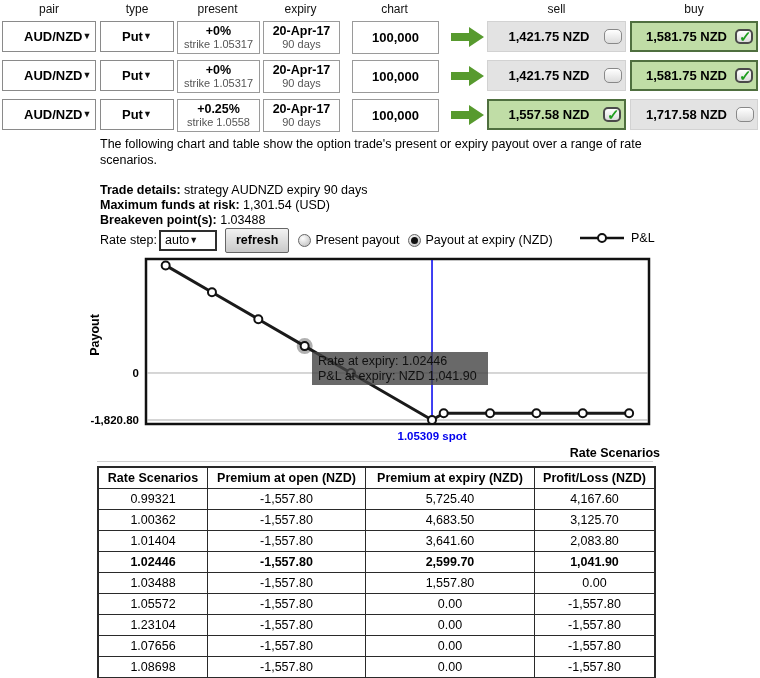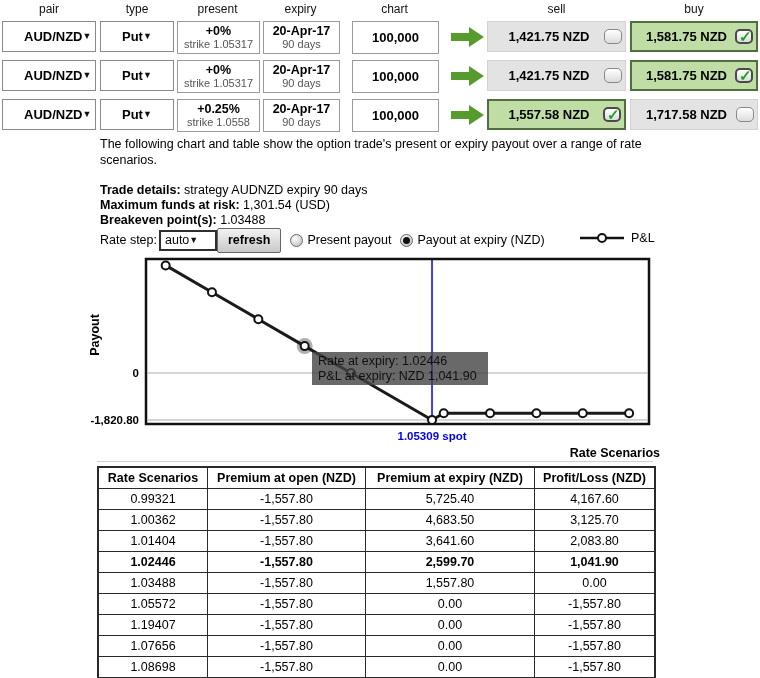--- a/index.html
+++ b/index.html
@@ -29,21 +29,21 @@
     font-weight:bold;font-size:15px;}
   
   .desc{position:absolute;left:100px;top:137px;width:572px;font-size:12.5px;line-height:15.5px;}
   .trade-details{position:absolute;left:100px;top:183px;font-size:12.5px;line-height:15px;}
   .trade-details b{font-weight:bold;}
   
   .controls{position:absolute;left:100px;top:228px;height:24px;display:flex;align-items:center;font-size:12.5px;}
   .pips-select{display:inline-flex;align-items:center;
     width:58px;height:21px;border:2px solid #2e2e2e;background:#fff;box-sizing:border-box;
     padding:0 4px;margin-left:2px;font-size:12.5px;}
-  .refresh-btn{height:23px;margin-left:0;padding:0 10px;border:1px solid #666;border-radius:2px;
+  .refresh-btn{height:23px;margin-left:8px;padding:0 10px;border:1px solid #666;border-radius:2px;
     background:linear-gradient(#f2f2f2,#c9c9c9);font-weight:bold;font-size:12.5px;
     display:inline-flex;align-items:center;}
   .radio-group{display:inline-flex;align-items:center;margin-left:9px;}
   .radio{width:13px;height:13px;border-radius:50%;border:1px solid #666;box-sizing:border-box;
     background:radial-gradient(circle at 35% 30%,#fefefe,#b9b9b9);
     display:inline-flex;align-items:center;justify-content:center;margin-right:4px;flex:0 0 auto;}
   .radio.checked::after{content:"";width:7px;height:7px;border-radius:50%;background:#111;}
   .legend{position:absolute;left:580px;top:231px;display:flex;align-items:center;font-size:12.5px;}
   .legend svg{margin-right:7px;}
   
@@ -286,21 +286,21 @@
         <td>1,557.80</td>
         <td>0.00</td>
       </tr>
       <tr>
         <td>1.05572</td>
         <td>-1,557.80</td>
         <td>0.00</td>
         <td>-1,557.80</td>
       </tr>
       <tr>
-        <td>1.19407</td>
+        <td>1.23104</td>
         <td>-1,557.80</td>
         <td>0.00</td>
         <td>-1,557.80</td>
       </tr>
       <tr>
         <td>1.07656</td>
         <td>-1,557.80</td>
         <td>0.00</td>
         <td>-1,557.80</td>
       </tr>

